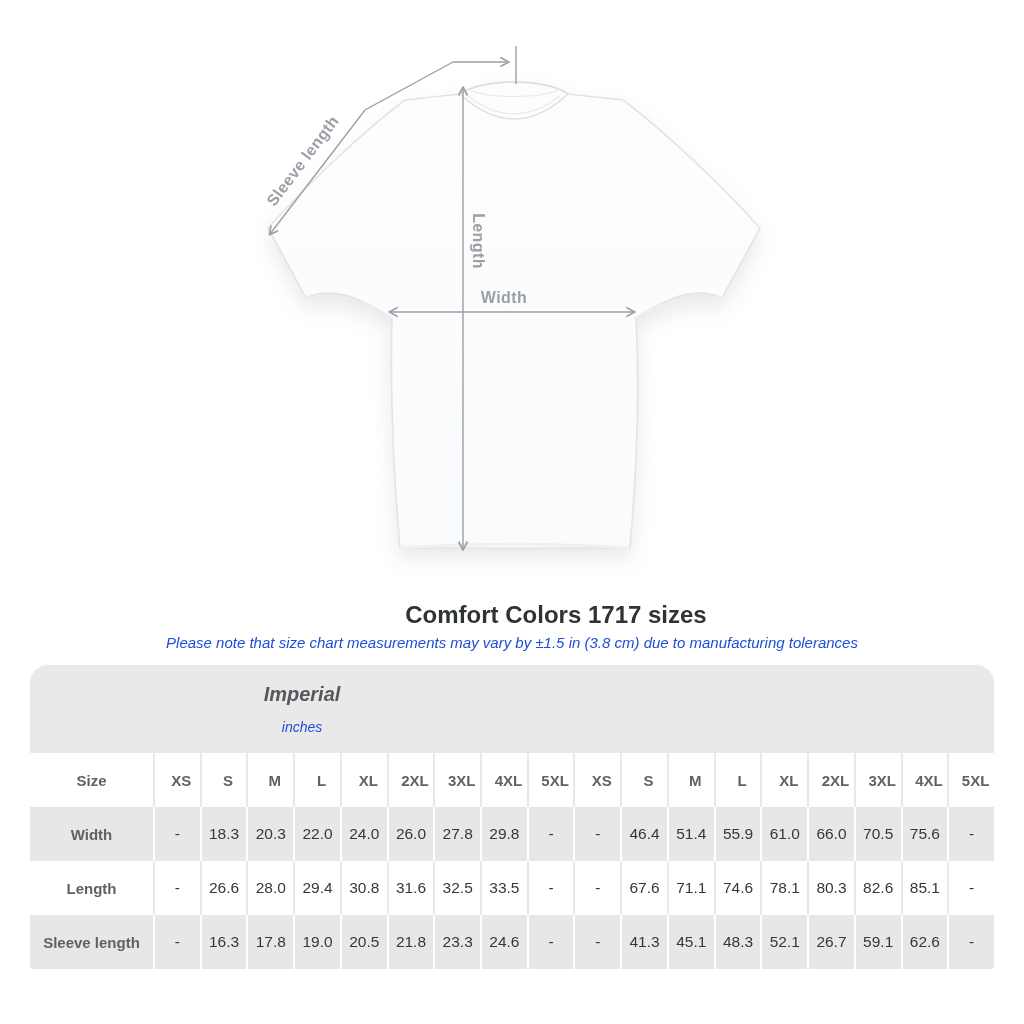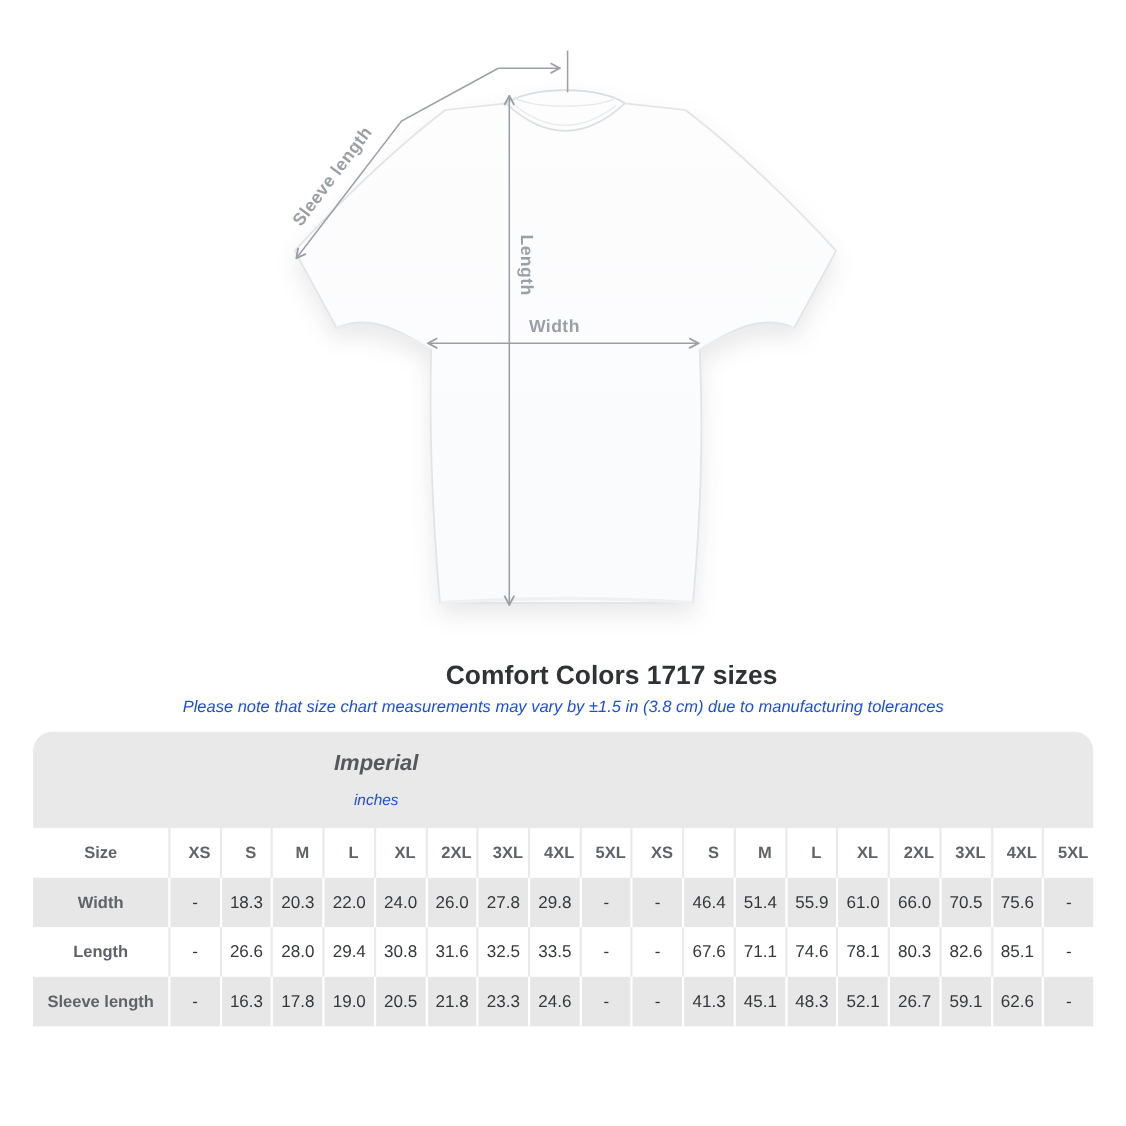--- a/index.html
+++ b/index.html
@@ -18,27 +18,27 @@
   
   #title{position:absolute;left:0;top:601px;width:1024px;text-align:center;
          font-size:24px;font-weight:bold;color:#2f3336;margin-left:44px;}
   #subtitle{position:absolute;left:0;top:634px;width:1024px;text-align:center;
             font-size:15px;font-style:italic;color:#1d4ed8;}
 
   
   #size-table{position:absolute;left:30px;top:665px;width:964px;height:316px;
               border-radius:18px;overflow:hidden;background:#ffffff;}
   #group-band{display:flex;height:88px;background:#e9e9e9;}
-  .group{display:flex;flex-direction:column;align-items:center;justify-content:center;gap:13px;margin-left:40px;}
+  .group{display:flex;flex-direction:column;align-items:center;justify-content:center;gap:13px;}
   #group-imperial{width:544px;}
   #group-metric{width:420px;}
   .group-name{font-size:20px;font-weight:bold;font-style:italic;color:#55585c;}
   .group-unit{font-size:14px;font-style:italic;color:#1d4ed8;}
 
-  .trow{display:grid;grid-template-columns:123px repeat(18,1fr);height:45px;}
+  .trow{display:grid;grid-template-columns:123px repeat(18,1fr);height:54px;}
   .trow.white{background:#ffffff;}
   .trow.gray{background:#e7e7e7;}
   .cell,.labelcell{display:flex;align-items:center;justify-content:center;height:100%;}
   .trow.white .cell{border-left:2px solid #e9e9e9;}
   .trow.gray .cell{border-left:2px solid #ffffff;}
   .labelcell{font-weight:bold;color:#5e6368;font-size:15px;}
   .sizecell{font-weight:bold;color:#5e6368;font-size:15px;padding-left:8px;}
   .valuecell{color:#35383b;font-size:15.5px;}
 </style>
 </head>

